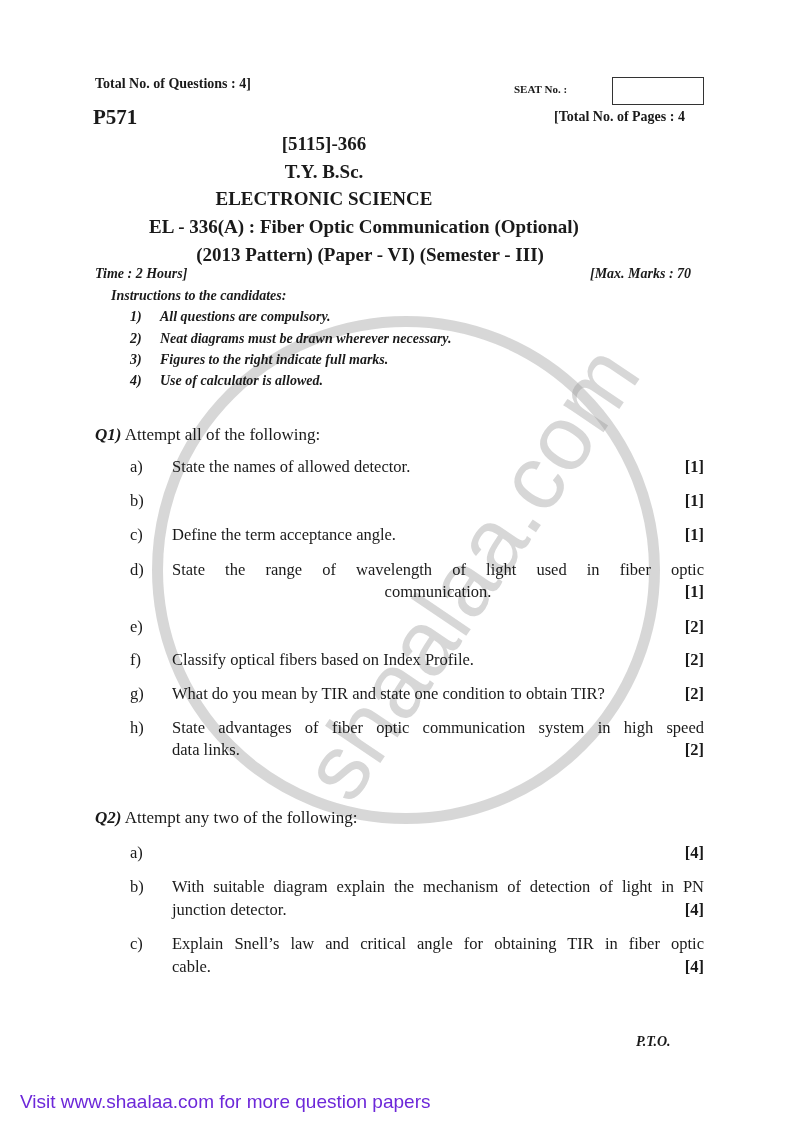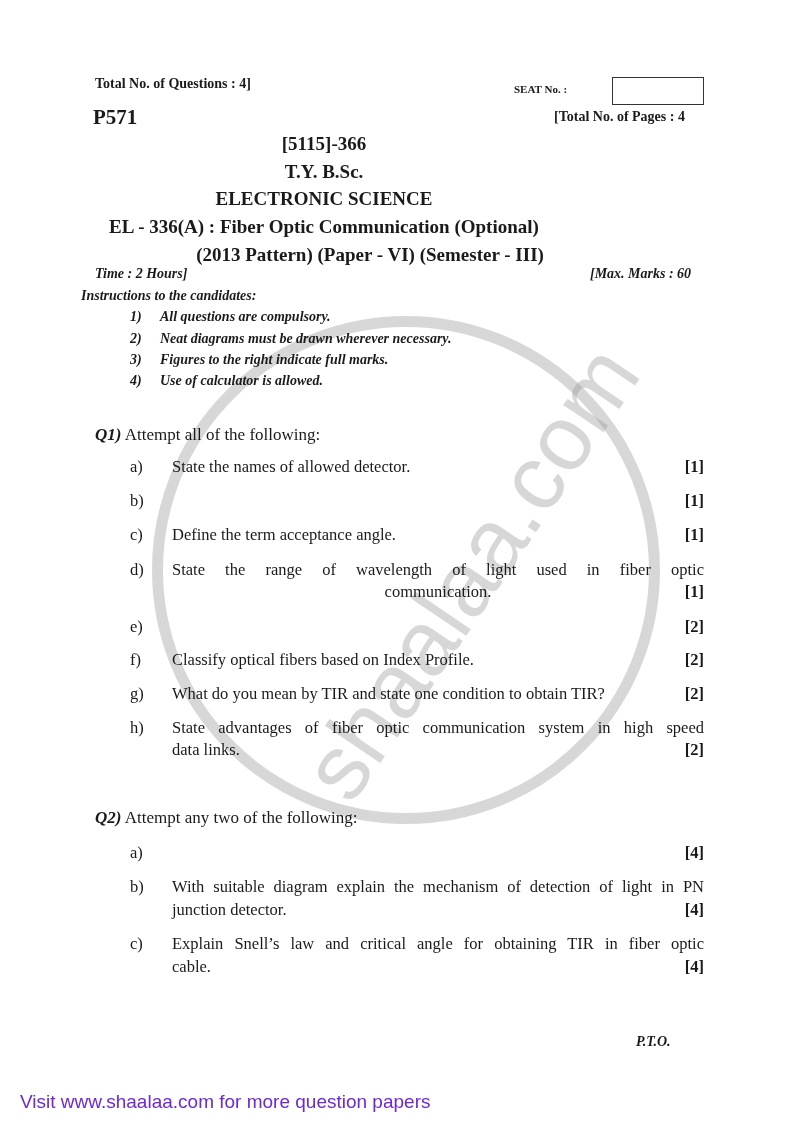--- a/index.html
+++ b/index.html
@@ -35,26 +35,26 @@
 
 <div class="abs hdr-small" style="left:95px;top:76px;">Total No. of Questions : 4]</div>
 <div class="abs p571" style="left:93px;top:105px;">P571</div>
 <div class="abs hdr-small" style="left:514px;top:83px;font-size:11px;">SEAT No. :</div>
 <div class="abs seat-box" style="left:612px;top:77px;"></div>
 <div class="abs hdr-small" style="left:554px;top:109px;">[Total No. of Pages : 4</div>
 
 <div class="abs center t1" style="top:117px;">[5115]-366</div>
 <div class="abs center t1" style="top:145px;">T.Y. B.Sc.</div>
 <div class="abs center t1" style="top:172px;">ELECTRONIC SCIENCE</div>
-<div class="abs center t1" style="top:200px;">EL - 336(A) : Fiber Optic Communication (Optional)</div>
+<div class="abs center t1" style="top:200px;padding-left:40px;">EL - 336(A) : Fiber Optic Communication (Optional)</div>
 <div class="abs center t1" style="top:228px;padding-left:46px;">(2013 Pattern) (Paper - VI) (Semester - III)</div>
 
 <div class="abs instr" style="left:95px;top:266px;">Time : 2 Hours]</div>
-<div class="abs instr" style="left:590px;top:266px;">[Max. Marks : 60</div>
-<div class="abs instr" style="left:81px;top:288px;">Instructions to the candidates:</div>
+<div class="abs instr" style="left:590px;top:266px;">[Max. Marks : 70</div>
+<div class="abs instr" style="left:111px;top:288px;">Instructions to the candidates:</div>
 
 <div class="abs instr" style="left:130px;top:309px;">1)</div>
 <div class="abs instr" style="left:160px;top:309px;">All questions are compulsory.</div>
 <div class="abs instr" style="left:130px;top:331px;">2)</div>
 <div class="abs instr" style="left:160px;top:331px;">Neat diagrams must be drawn wherever necessary.</div>
 <div class="abs instr" style="left:130px;top:352px;">3)</div>
 <div class="abs instr" style="left:160px;top:352px;">Figures to the right indicate full marks.</div>
 <div class="abs instr" style="left:130px;top:373px;">4)</div>
 <div class="abs instr" style="left:160px;top:373px;">Use of calculator is allowed.</div>
 

